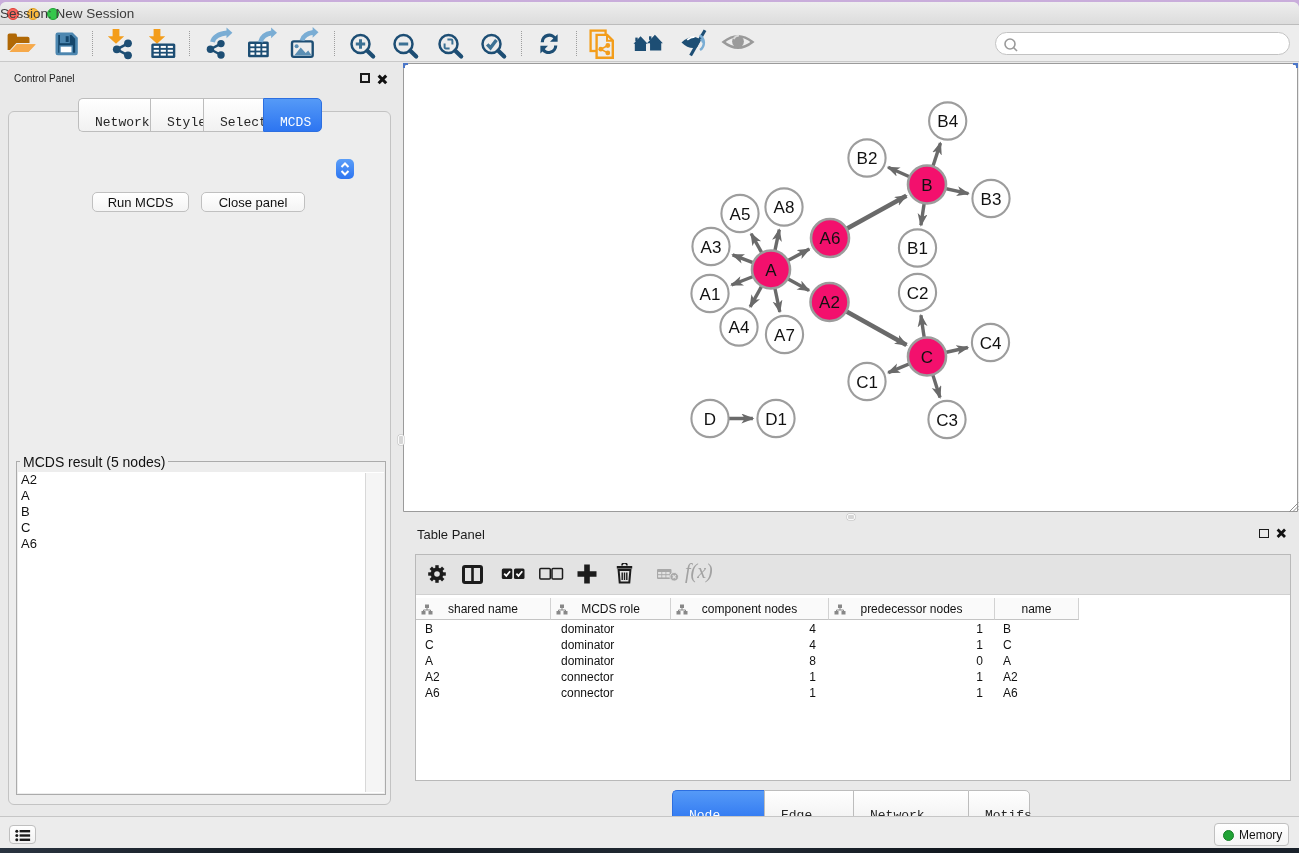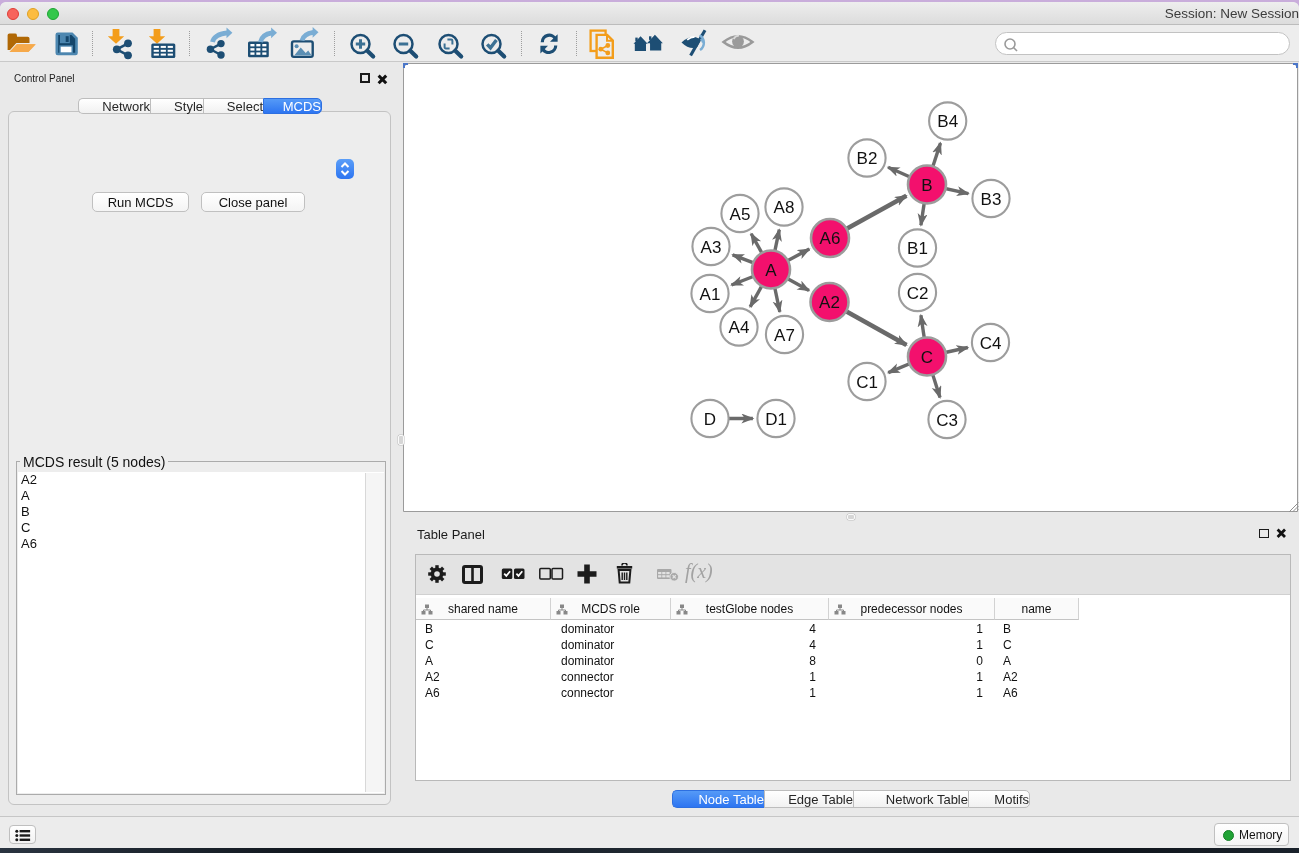--- a/index.html
+++ b/index.html
@@ -12,37 +12,37 @@
   border-radius:6px 6px 0 0; overflow:hidden; }
 
 #titlebar { left:0; top:0; width:1299px; height:23px;
   background:linear-gradient(#eeeeee,#dcdcdc); border-bottom:1px solid #bcbcbc;
   border-radius:6px 6px 0 0; }
 .light { position:absolute; width:12px; height:12px; border-radius:50%; top:6px; }
 #titlebar .light { top:5.5px; }
 #tl-r { left:7px;  background:#f7645c; border:0.5px solid #de3e36; }
 #tl-y { left:27px; background:#fcbc40; border:0.5px solid #dfa023; }
 #tl-g { left:47px; background:#34c74b; border:0.5px solid #1ea433; }
-#apptitle { width:100%; text-align:right; top:3.5px; font-size:13.5px; color:#3c3c3c; }
+#apptitle { width:100%; text-align:left; top:3.5px; font-size:13.5px; color:#3c3c3c; }
 
 #toolbar { left:0; top:23px; width:1299px; height:37px; background:#ededed;
   border-bottom:1px solid #c9c9c9; }
 .tbi { position:absolute; top:1px; }
 .vsep { position:absolute; top:6px; height:25px; width:0;
   border-left:1px dotted #9e9e9e; }
 #searchbox { left:995px; top:7px; width:295px; height:23px; background:#fff;
   border:1px solid #c2c2c2; border-radius:12px; }
 
 #cpanel { left:0; top:60px; width:403px; height:756px; background:#e9e9e9; }
 #cpanel-title { left:14px; top:11px; font-size:10px; color:#1c1c1c; }
 #cpanel-box { left:8px; top:49px; width:383px; height:694px; background:#ededed;
   border:1px solid #c3c3c3; border-radius:6px; }
 .tabrow { position:absolute; display:flex; font-size:13px; color:#262626; }
 .tabrow .tab { background:linear-gradient(#ffffff,#f1f1f1); border:1px solid #bdbdbd;
-  border-right:none; padding:0; height:16px; line-height:15.5px; text-align:right; }
+  border-right:none; padding:16px; height:16px; line-height:15.5px; text-align:left;font-family:Liberation Mono, monospace; }
 .tabrow .tab:first-child { border-radius:5px 0 0 5px; }
 .tabrow .tab:last-child  { border-radius:0 5px 5px 0; border-right:1px solid #bdbdbd; }
 .tabrow .tab.sel { background:linear-gradient(#559af7,#2d75f1); color:#fff; border-color:#2d6fe0; }
 #cp-tabs { left:78px; top:35.5px; }
 #optlabel { left:0; top:75px; width:399px; text-align:center; font-size:14.5px; color:#111; }
 #dropdown { left:43px; top:96.5px; width:311px; height:20px; background:#fff;
   border:1px solid #bdbdbd; border-radius:5px; font-size:14px; color:#111;
   line-height:19px; padding-left:13px; }
 #dd-spin { left:336px; top:96.5px; width:18px; height:20px; border-radius:5px;
   background:linear-gradient(#5b9ef8,#2d75f1); }
@@ -431,21 +431,21 @@
               <rect x="4" y="0.5" width="4" height="3.5" fill="#888"></rect>
               <rect x="0.5" y="7" width="4" height="3.5" fill="#888"></rect>
               <rect x="7.5" y="7" width="4" height="3.5" fill="#888"></rect>
               <path d="M6 4 v2 M2.5 7 v-1 h7 v1" stroke="#888" fill="none" stroke-width="1"></path>
             </svg><span>MCDS role</span></div>
           <div class="th" style="left:255px;width:158px"><svg width="12" height="11" style="position:absolute;left:5px;top:6px">
               <rect x="4" y="0.5" width="4" height="3.5" fill="#888"></rect>
               <rect x="0.5" y="7" width="4" height="3.5" fill="#888"></rect>
               <rect x="7.5" y="7" width="4" height="3.5" fill="#888"></rect>
               <path d="M6 4 v2 M2.5 7 v-1 h7 v1" stroke="#888" fill="none" stroke-width="1"></path>
-            </svg><span>testGlobe nodes</span></div>
+            </svg><span>component nodes</span></div>
           <div class="th" style="left:413px;width:166px"><svg width="12" height="11" style="position:absolute;left:5px;top:6px">
               <rect x="4" y="0.5" width="4" height="3.5" fill="#888"></rect>
               <rect x="0.5" y="7" width="4" height="3.5" fill="#888"></rect>
               <rect x="7.5" y="7" width="4" height="3.5" fill="#888"></rect>
               <path d="M6 4 v2 M2.5 7 v-1 h7 v1" stroke="#888" fill="none" stroke-width="1"></path>
             </svg><span>predecessor nodes</span></div>
           <div class="th" style="left:579px;width:84px"><span>name</span></div>
           <div class="trow" style="left:9px;top:23px;width:120px">B</div>
           <div class="trow" style="left:145px;top:23px;width:100px">dominator</div>
           <div class="trow num" style="left:300px;top:23px;width:100px">4</div>

